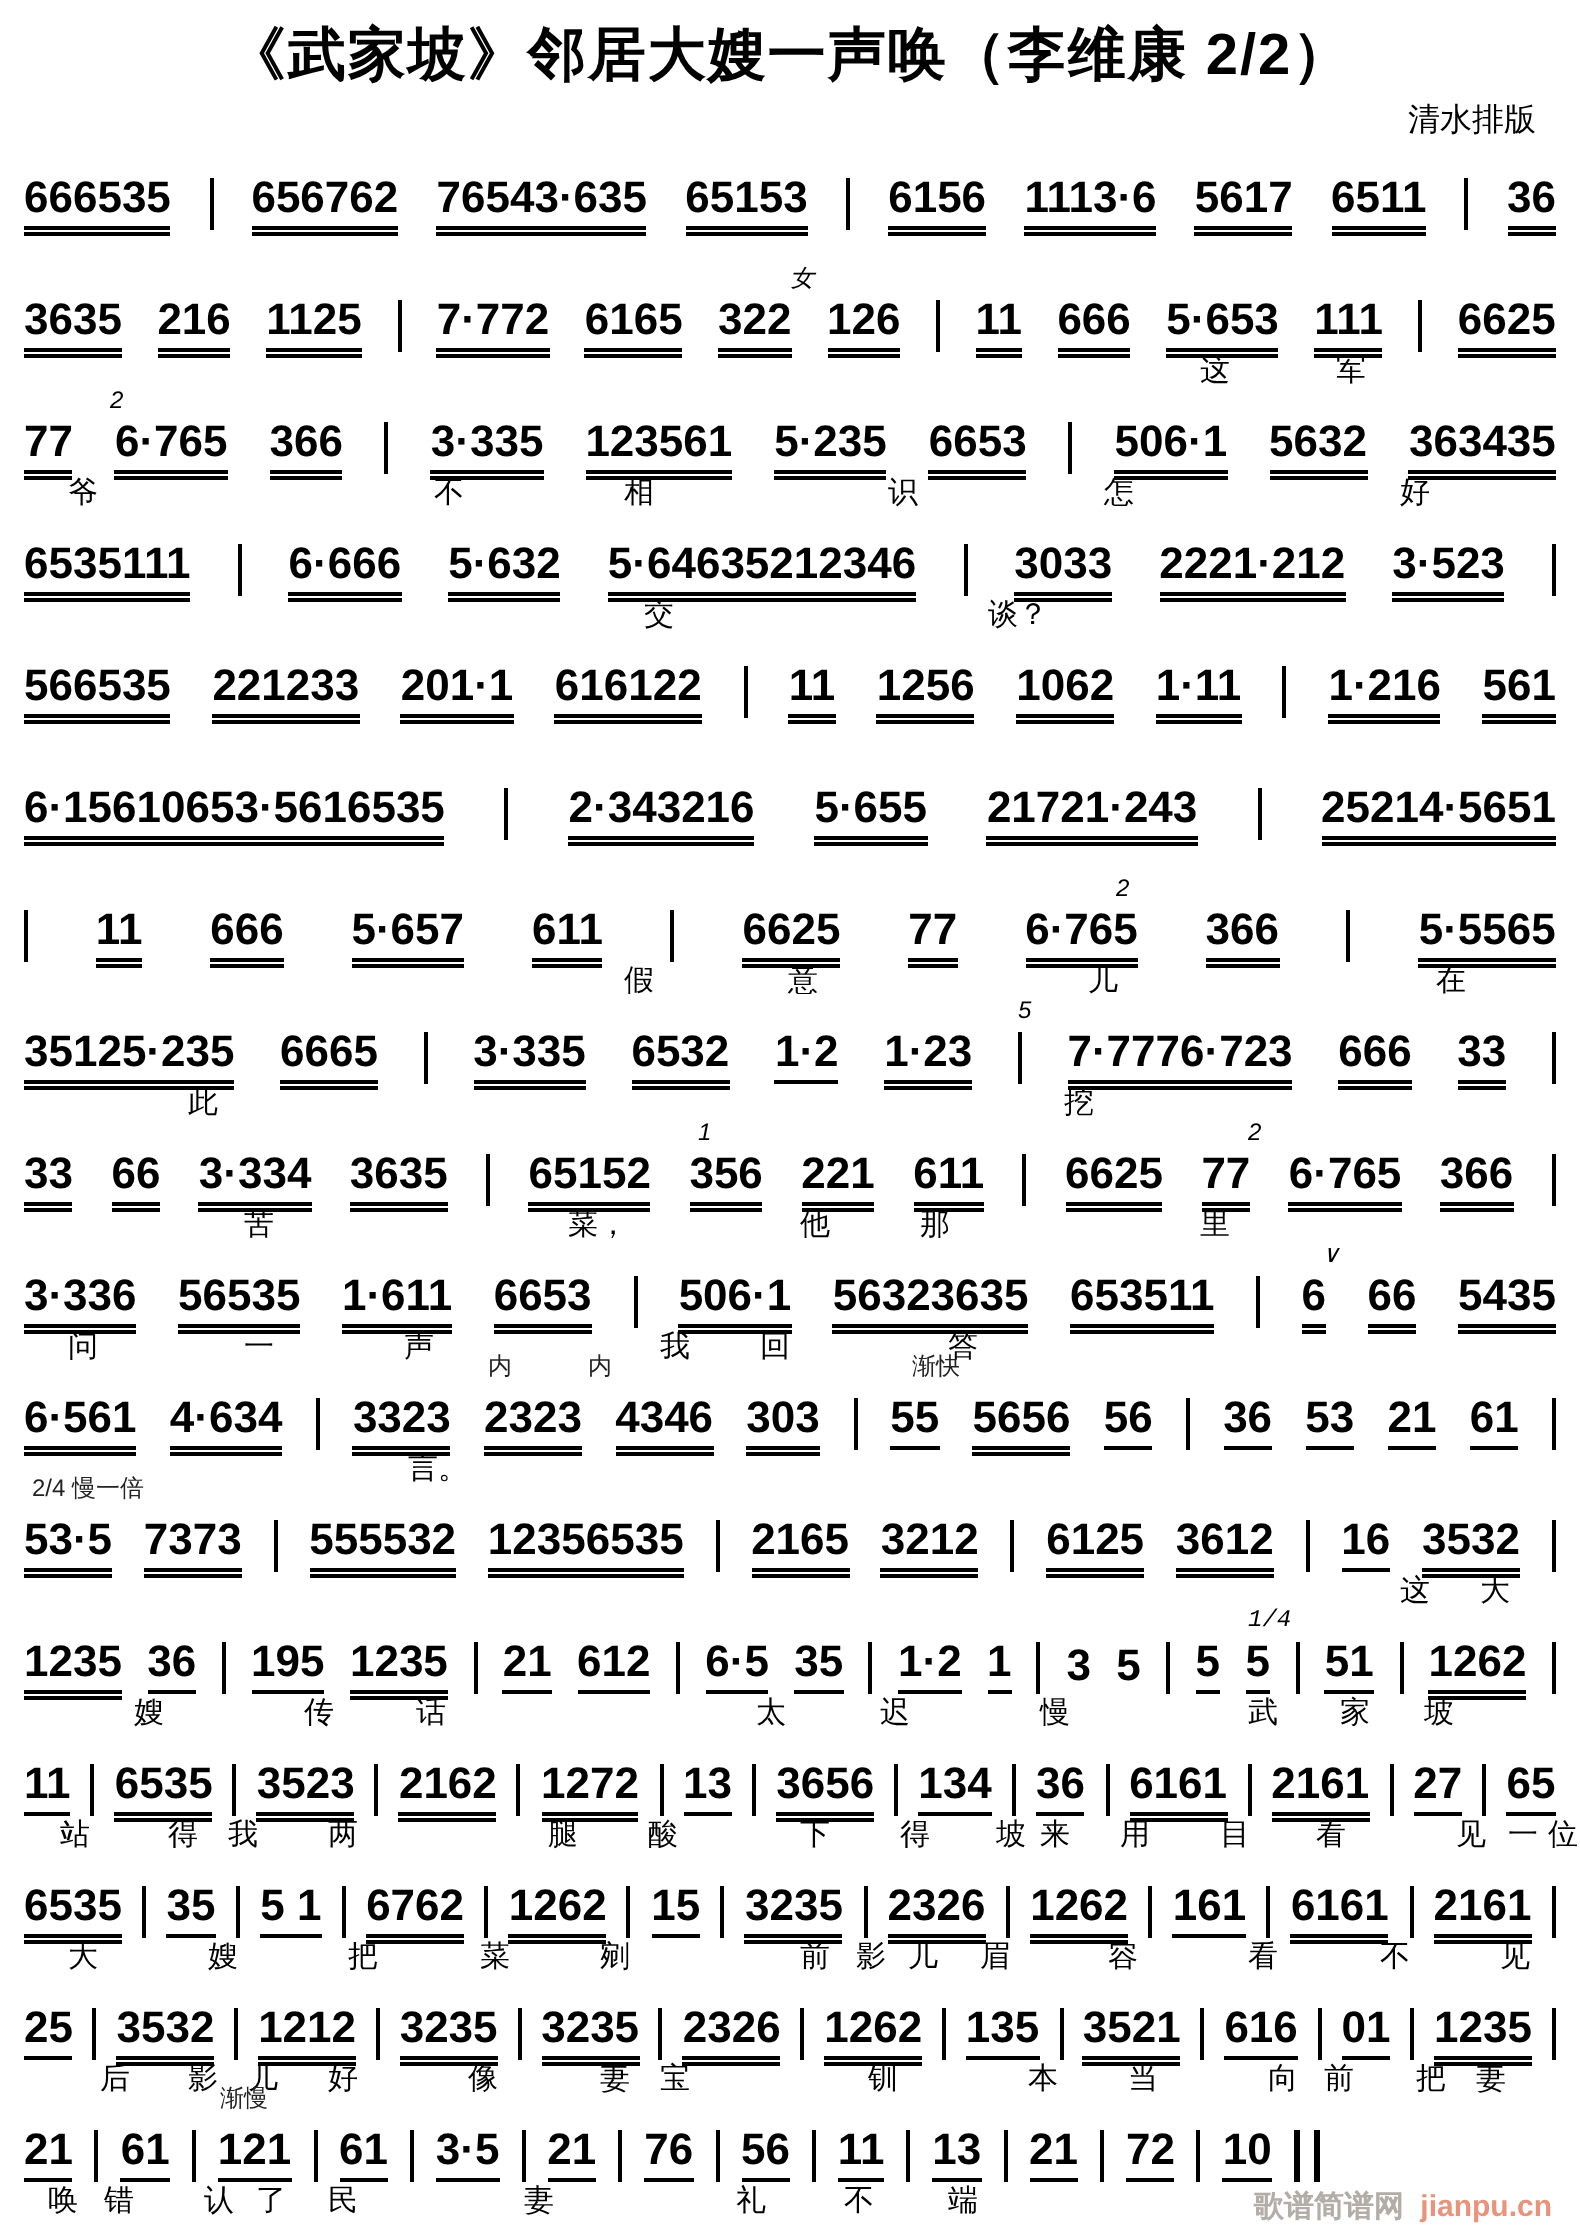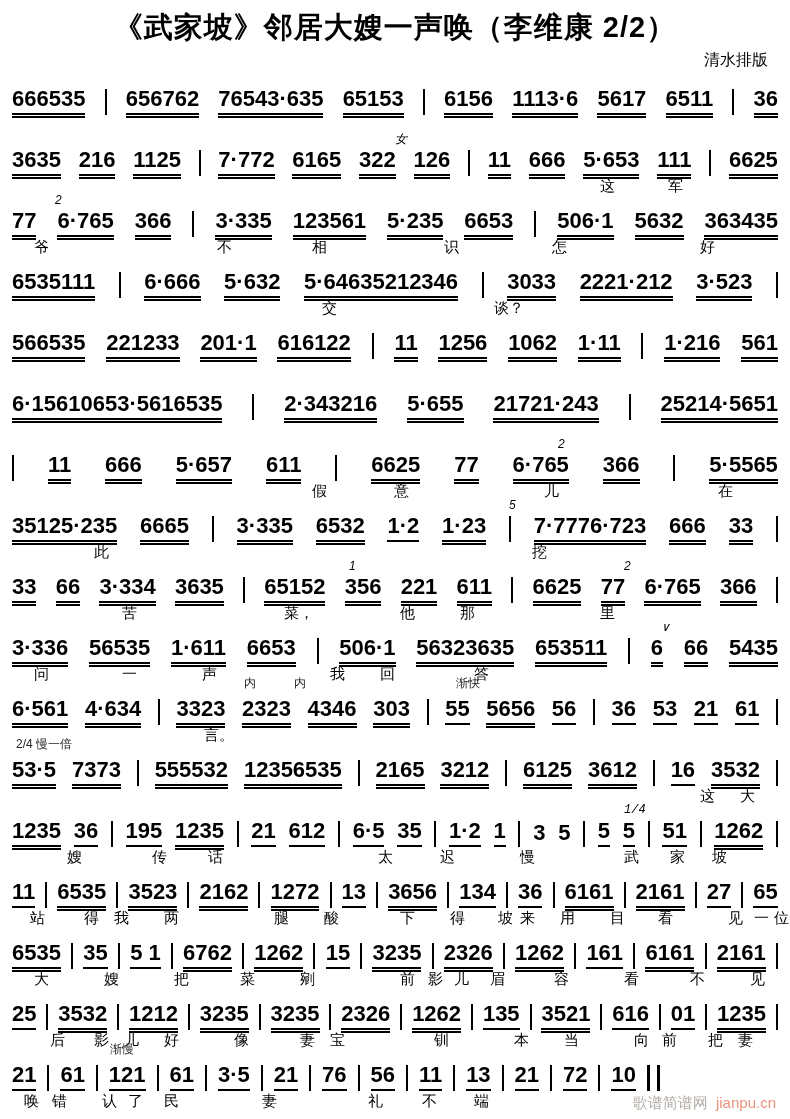--- a/index.html
+++ b/index.html
@@ -15,21 +15,21 @@
   .grp{position:relative;display:inline-block;font-weight:bold;font-size:22px;
        line-height:1;white-space:pre;padding-bottom:3px;}
   .u1,.u2{border-bottom:2px solid #000;}
   .u2::after{content:"";position:absolute;left:0;right:0;bottom:-5px;
              border-bottom:2px solid #000;}
   .bar{display:inline-block;width:2px;height:26px;background:#000;margin-top:1px;}
   .bar.final{width:7px;background:none;border-left:3px solid #000;border-right:3px solid #000;}
   .lyr{position:absolute;top:42px;font-size:15px;line-height:1;white-space:pre;}
   .lyr.small{font-size:12px;top:53px;color:#222;}
   .ann{position:absolute;top:-3px;font-size:12px;font-style:italic;line-height:1;}
-  .watermark{position:absolute;right:14px;bottom:6px;font-size:15px;}
+  .watermark{position:absolute;right:14px;bottom:6px;font-size:15px;font-weight:bold;}
   .wm-name{color:#b3ada7;}
   .wm-link{color:#e8937a;text-decoration:none;margin-left:4px;}
 </style>
 </head>
 <body>
 
 <div class="header">
   <div class="title">《武家坡》邻居大嫂一声唤（李维康 2/2）</div>
   <div class="credit">清水排版</div>
 </div>

